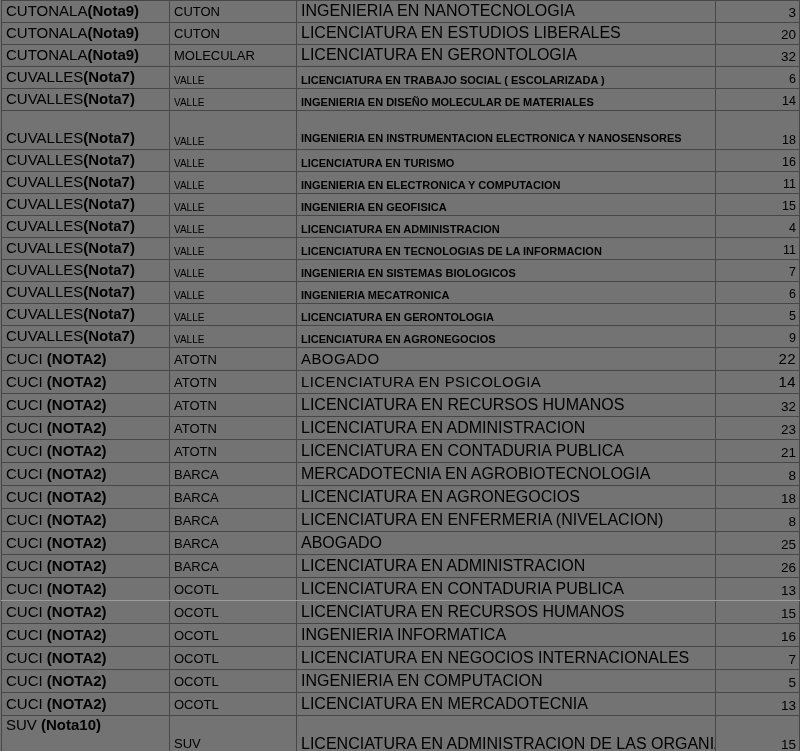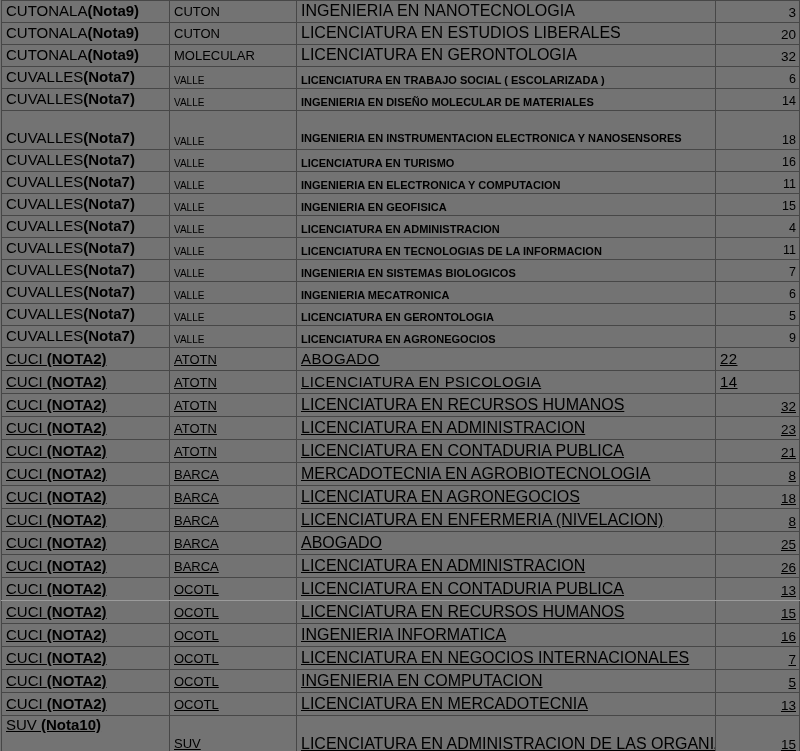--- a/index.html
+++ b/index.html
@@ -19,38 +19,38 @@
   }
   table.grid td {
     border: 1px solid #474747;
     vertical-align: bottom;
     padding: 0 3px 2px 4px;
     overflow: hidden;
     line-height: 1.12;
     white-space: nowrap;
   }
   tr.row { height: 22px; }
-  tr.fmt-c, tr.fmt-d { height: 23px; text-decoration: underline; }
+  tr.fmt-c, tr.fmt-d { height: 23px; }
   tr.tall { height: 39px; }
 
   td.campus { font-size: 15px; padding-left: 4px; }
   td.campus b { font-weight: bold; }
   td.campus.vtop { vertical-align: top; padding-top: 1px; }
 
   td.code { font-size: 13px; padding-left: 6px; }
   tr.fmt-b td.code { font-size: 10px; }
 
   td.program { font-size: 16px; white-space: pre-line; padding-left: 5px; }
   tr.fmt-b td.program { font-size: 11px; font-weight: bold; }
   tr.fmt-c td.program { font-size: 15px; letter-spacing: 0.4px; }
   tr.tall td.program { line-height: 17px; }
 
   td.count { text-align: right; font-size: 13.5px; padding-right: 4px; }
   tr.fmt-b td.count { font-size: 12.5px; }
-  tr.fmt-c td.count { text-align: left; font-size: 15px; letter-spacing: 0.4px; }
+  tr.fmt-c td.count { text-align: right; font-size: 15px; letter-spacing: 0.4px; }
 
   tr.pbb td { border-bottom-color: #9b9b9b; }
 </style>
 </head>
 <body>
 
 <div class="page">
   <table class="grid">
     <colgroup>
       <col style="width:168px">

